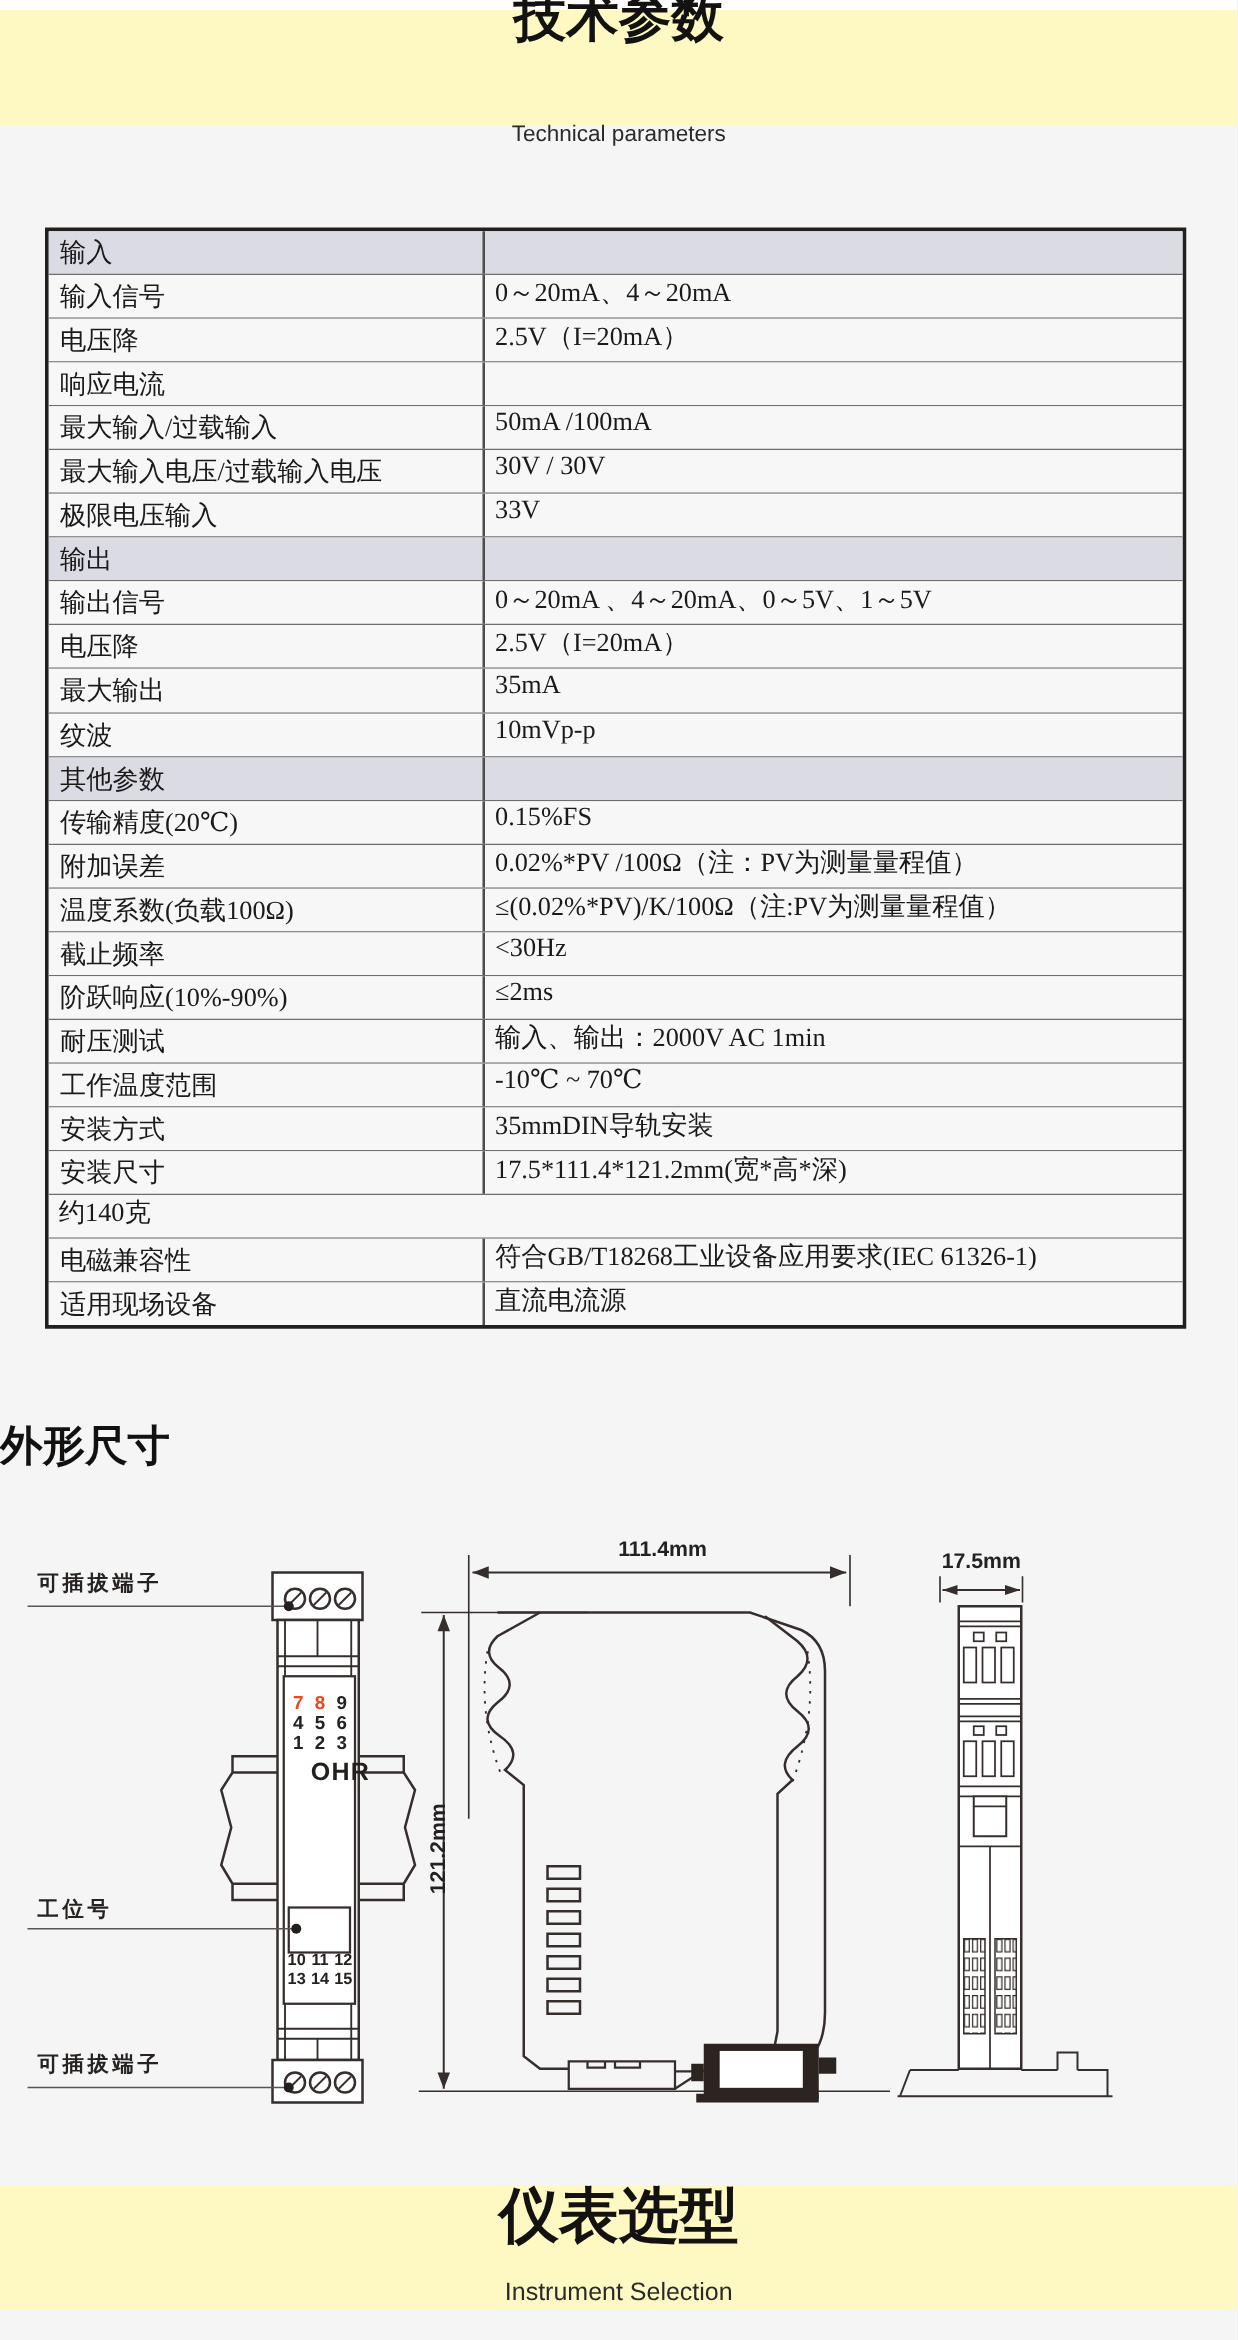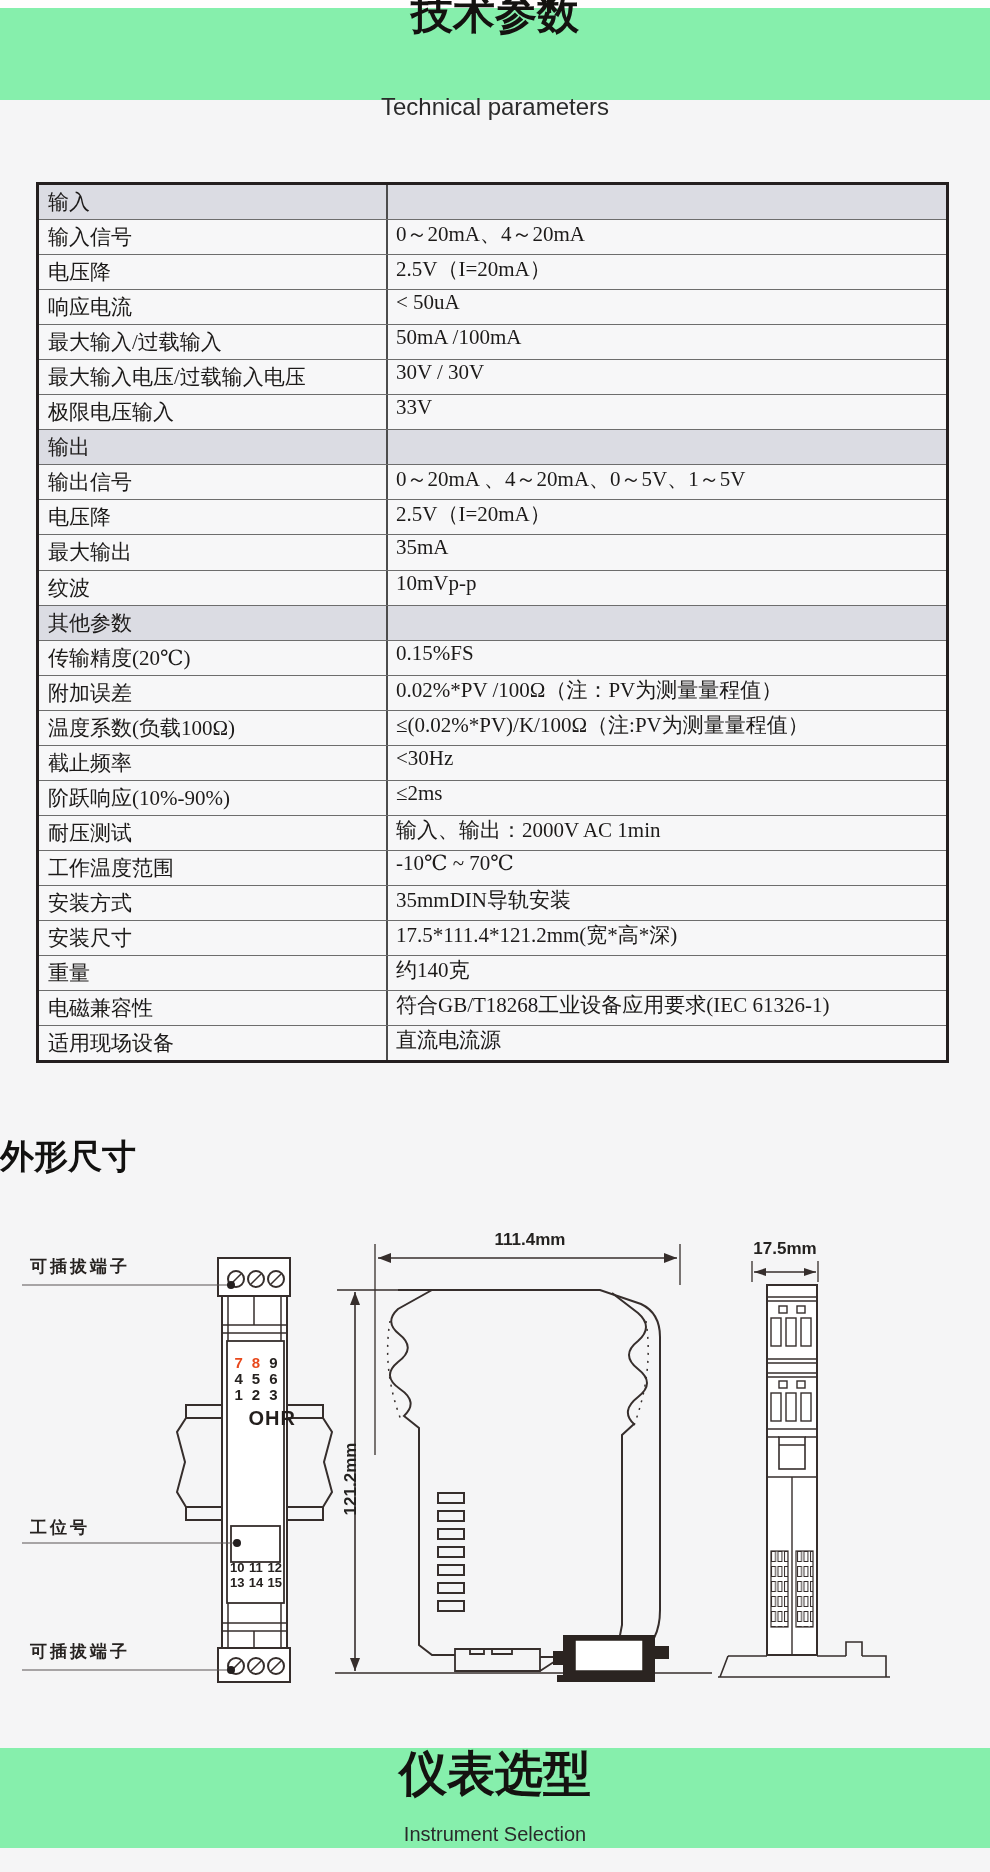--- a/index.html
+++ b/index.html
@@ -1,24 +1,24 @@
 <!DOCTYPE html>
 <html><head>
 <meta charset="utf-8">
 <style>
   html,body{margin:0;padding:0;background:#e9e9e9;}
   #stage{position:relative;width:990px;height:1872px;background:#f5f5f6;overflow:hidden;
          font-family:"Liberation Sans","DejaVu Sans",sans-serif;color:#1c1a19;}
-  .band{position:absolute;left:0;width:990px;background:#86efac;display:flex;flex-direction:column;
+  .band{position:absolute;left:0;width:990px;background:#fef9c3;display:flex;flex-direction:column;
         align-items:center;justify-content:center;gap:27px;}
   .band .t{font-weight:bold;color:#141210;}
   .band .s{color:#2a2a2a;}
   #top-band{top:8px;height:92px;}
   #top-band .t{font-size:42px;line-height:44px;}
-  #top-band .s{font-size:24px;line-height:20px;margin-top:34px;}
+  #top-band .s{font-size:18px;line-height:20px;margin-top:34px;}
   #white-strip{position:absolute;left:0;top:0;width:990px;height:8px;background:#fffdfd;}
   
   #spec-table{position:absolute;left:36px;top:182px;width:913px;height:881px;box-sizing:border-box;
               border:3px solid #241f1f;display:flex;flex-direction:column;background:#f7f7f8;
               font-family:"Liberation Serif","DejaVu Serif",serif;font-size:21px;}
   .row{flex:1;display:flex;border-bottom:1px solid #6d6d6d;background:#f7f7f8;}
   .row:last-child{border-bottom:none;}
   .row.sec{background:#dbdce3;}
   .cl{width:338px;padding-left:9px;border-right:2px solid #4c4c4c;align-self:stretch;
       display:flex;align-items:center;white-space:nowrap;}
@@ -63,21 +63,20 @@
     <div class="row">
         <div class="cl">输入信号</div>
         <div class="cv">0～20mA、4～20mA</div>
       </div>
     <div class="row">
         <div class="cl">电压降</div>
         <div class="cv">2.5V（I=20mA）</div>
       </div>
     <div class="row">
         <div class="cl">响应电流</div>
-        <div class="cv">&lt; 50uA</div>
       </div>
     <div class="row">
         <div class="cl">最大输入/过载输入</div>
         <div class="cv">50mA /100mA</div>
       </div>
     <div class="row">
         <div class="cl">最大输入电压/过载输入电压</div>
         <div class="cv">30V / 30V</div>
       </div>
     <div class="row">
@@ -138,21 +137,20 @@
       </div>
     <div class="row">
         <div class="cl">安装方式</div>
         <div class="cv">35mmDIN导轨安装</div>
       </div>
     <div class="row">
         <div class="cl">安装尺寸</div>
         <div class="cv">17.5*111.4*121.2mm(宽*高*深)</div>
       </div>
     <div class="row">
-        <div class="cl">重量</div>
         <div class="cv">约140克</div>
       </div>
     <div class="row">
         <div class="cl">电磁兼容性</div>
         <div class="cv">符合GB/T18268工业设备应用要求(IEC 61326-1)</div>
       </div>
     <div class="row">
         <div class="cl">适用现场设备</div>
         <div class="cv">直流电流源</div>
       </div>

